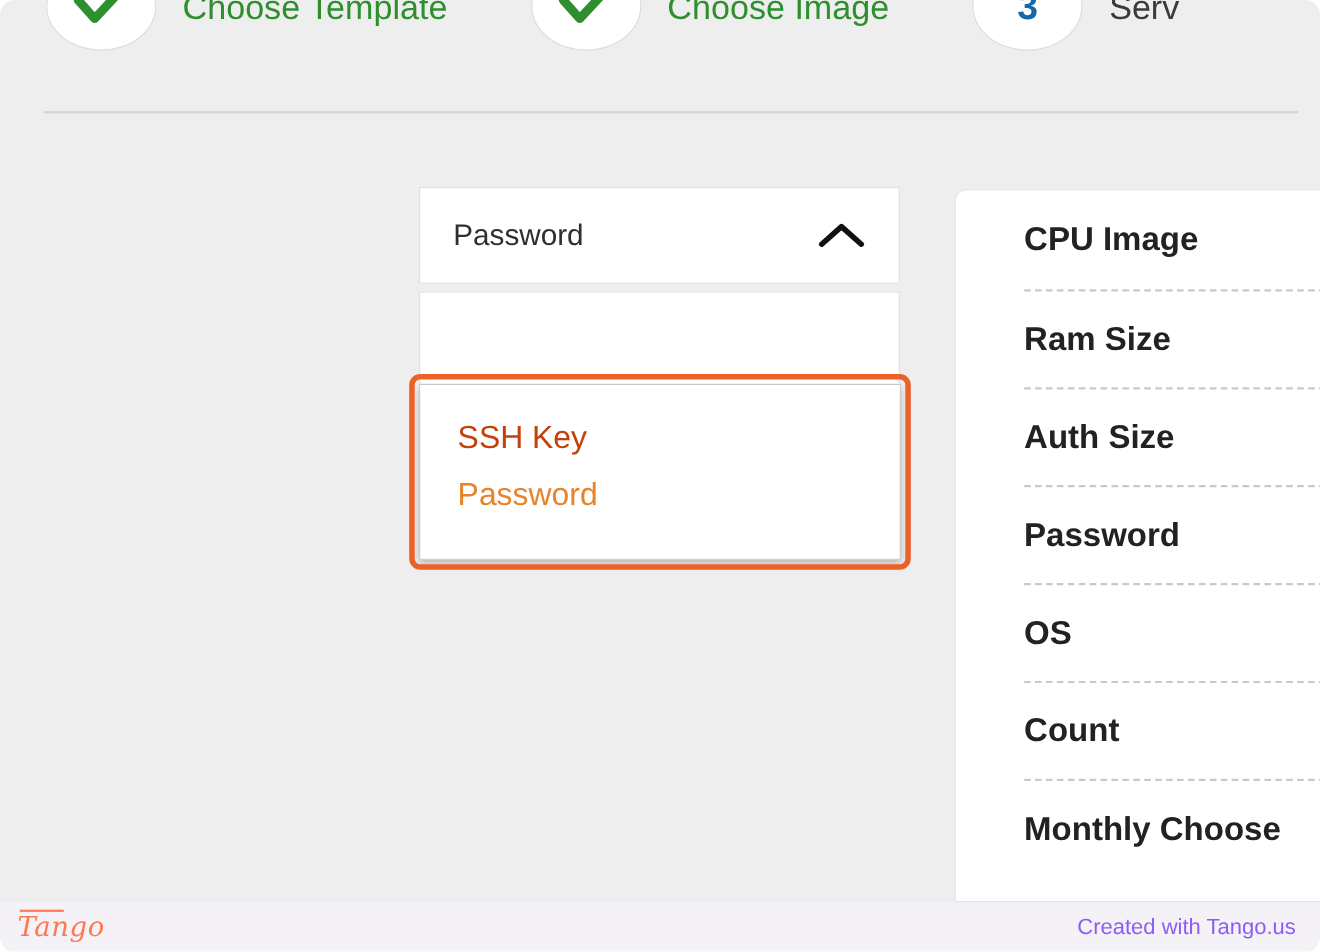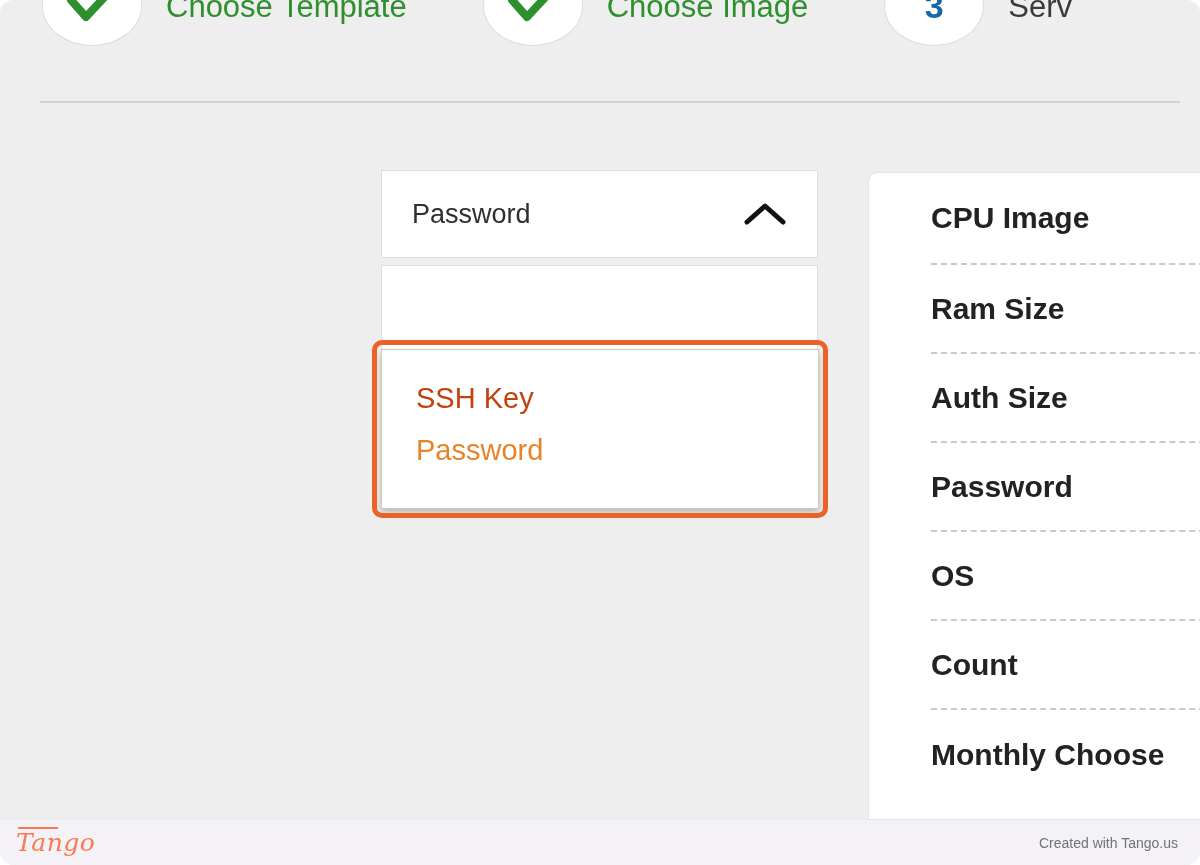--- a/index.html
+++ b/index.html
@@ -199,22 +199,22 @@
   #tango-logo::before {
     content:"";
     position:absolute;
     left:2px; top:-3px;
     width:40px; height:2px;
     background:#fb7a52;
   }
   #footer-credit {
     margin-left:auto;
     margin-right:22px;
-    font-size:14px;
-    color:#737373;
+    font-size:20px;
+    color:#8b5cf6;
     line-height:1;
   }
 </style>
 </head>
 <body>
 
 <div id="frame">
 
   <div id="app-area">
 

